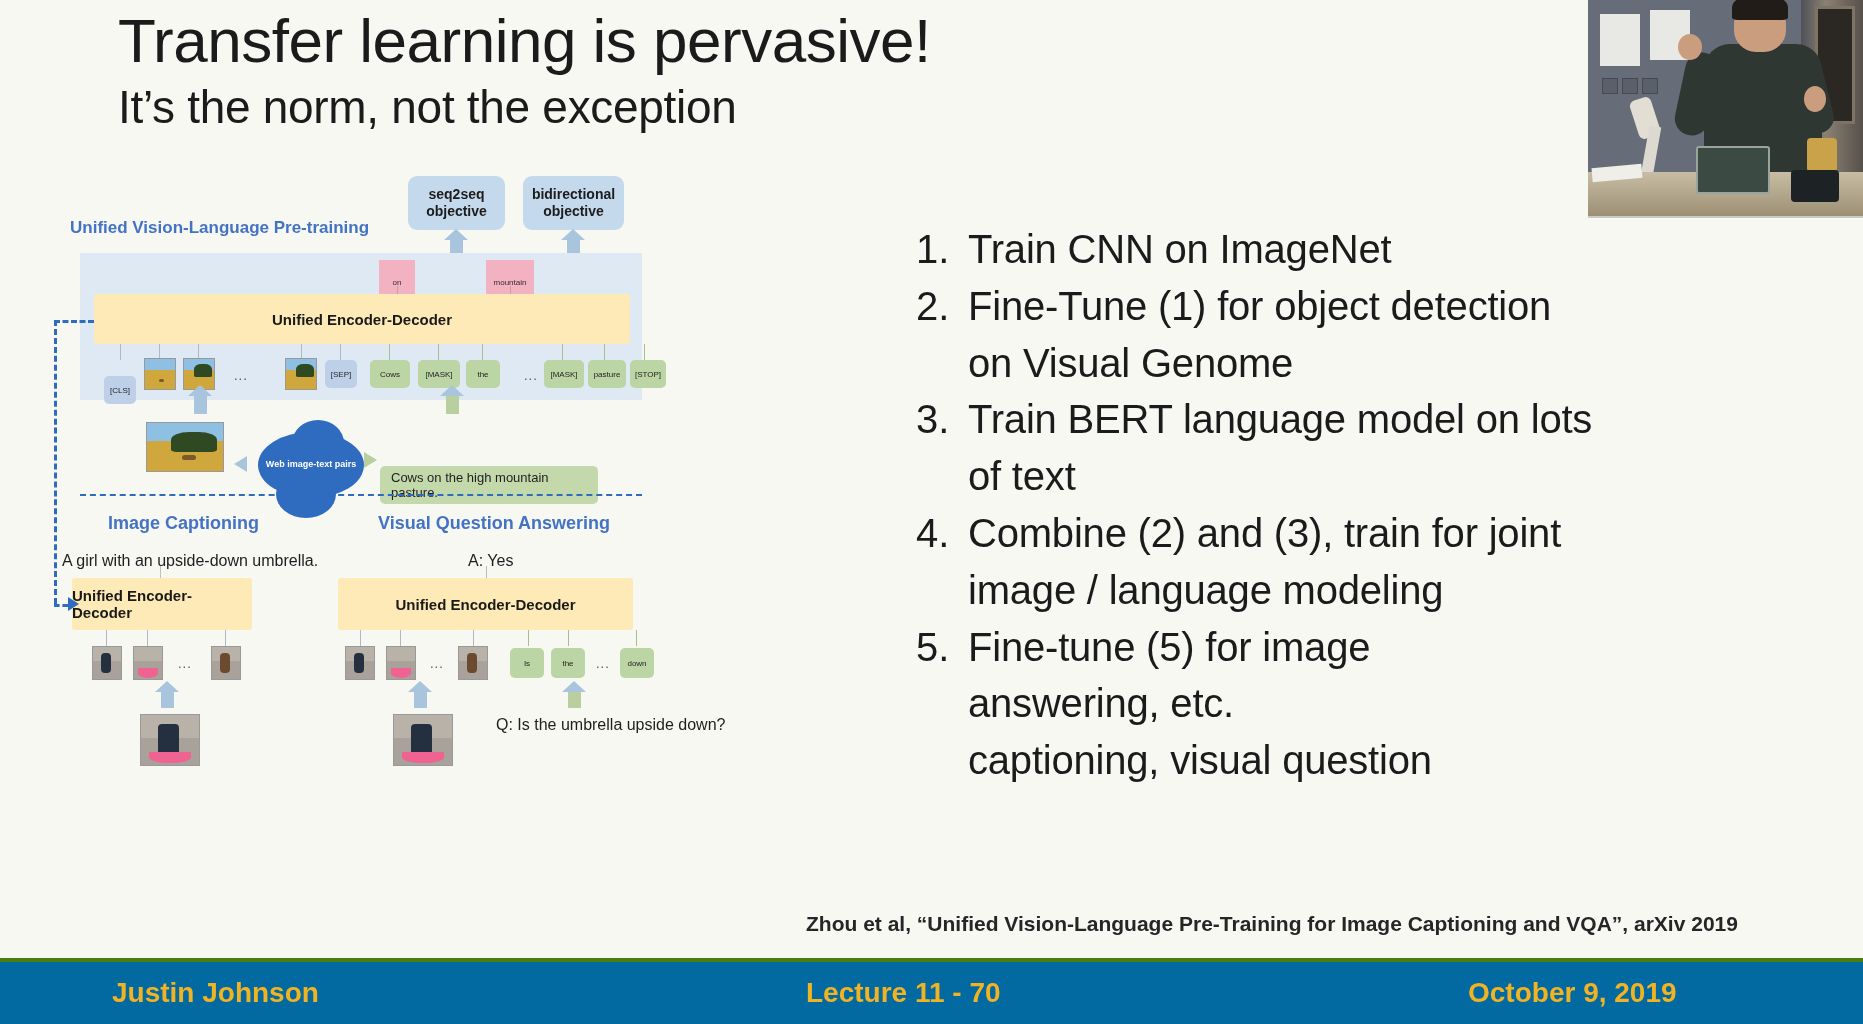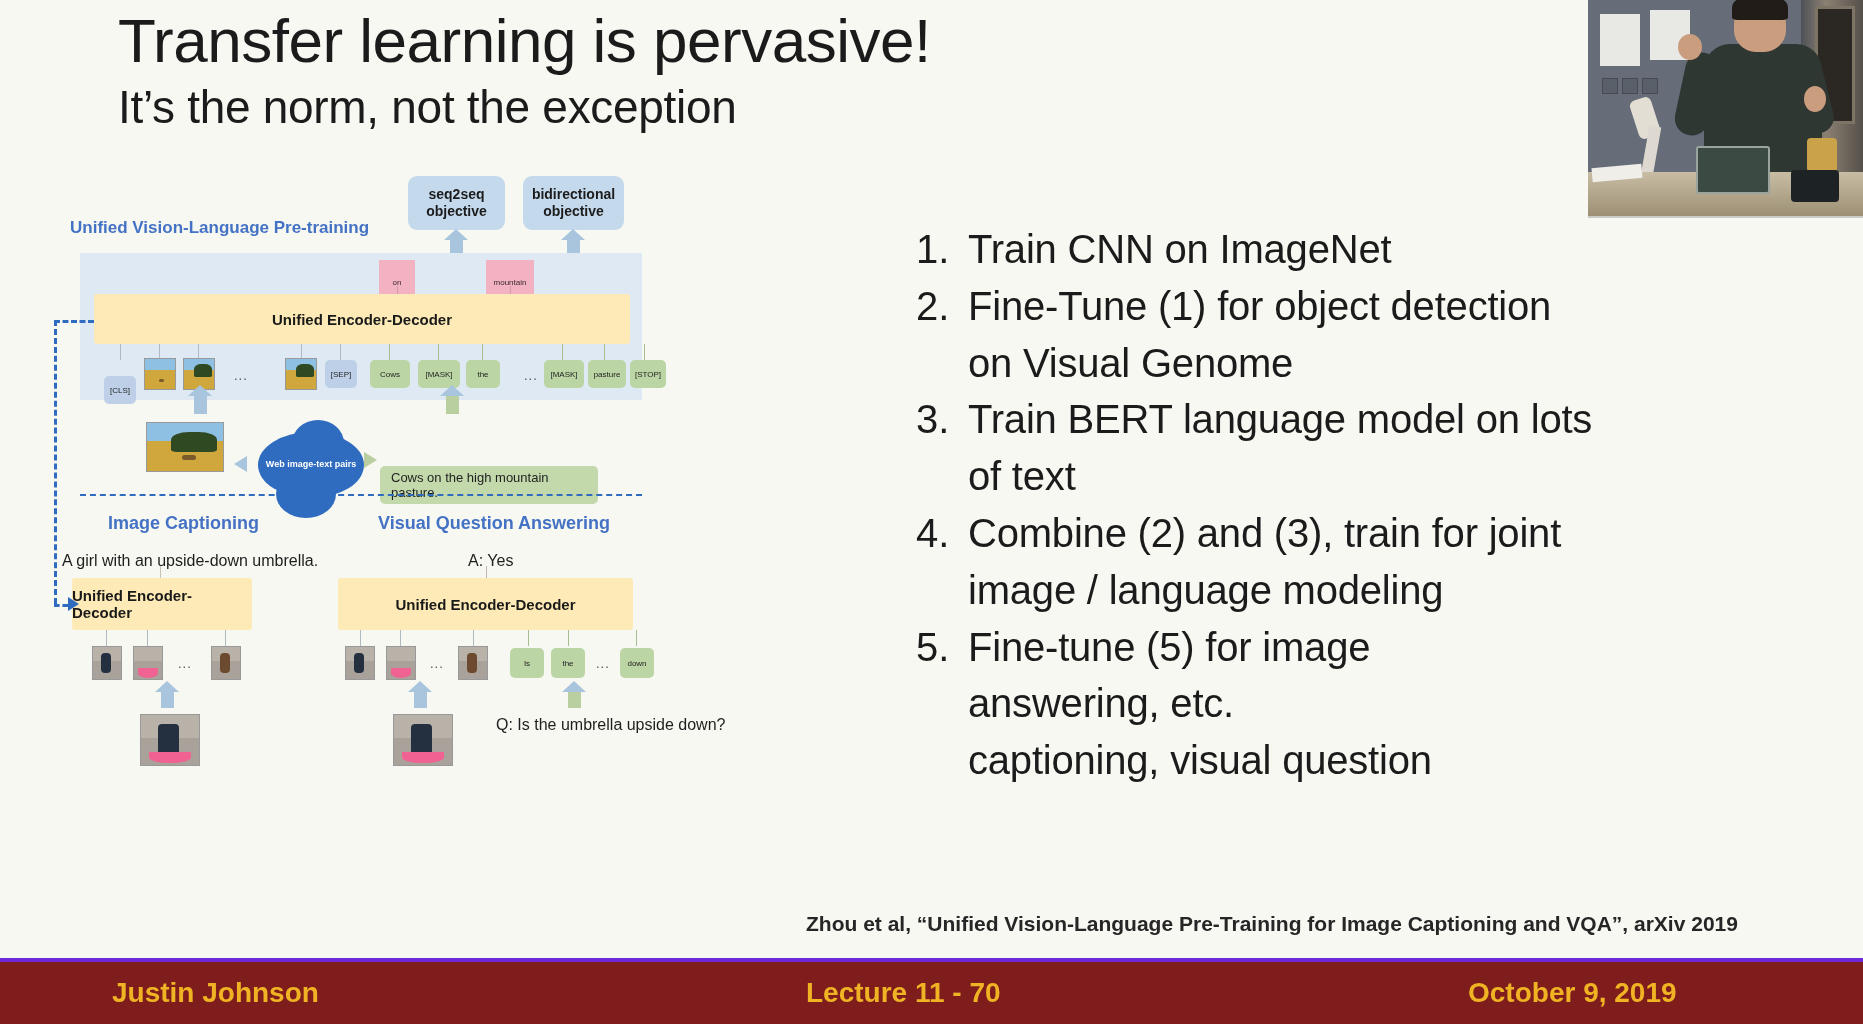--- a/index.html
+++ b/index.html
@@ -87,21 +87,21 @@
   }
   #citation {
     position: absolute; left: 806px; top: 912px;
     font-size: 21px; color: #262626; white-space: nowrap;
     font-weight: 600;
   }
 
   
   #footer {
     position: absolute; left: 0; bottom: 0; width: 1863px; height: 66px;
-    background: #7f1d1d; border-top: 4px solid #6d28d9;
+    background: #0369a1; border-top: 4px solid #4d7c0f;
     display: flex; align-items: center; padding-left: 16px;
   }
   .footer-text {
     position: absolute; font-size: 28px; font-weight: bold; color: #f0b323;
     white-space: nowrap;
   }
   #footer-author { left: 112px; }
   #footer-lecture { left: 806px; }
   #footer-date { left: 1468px; }
 

